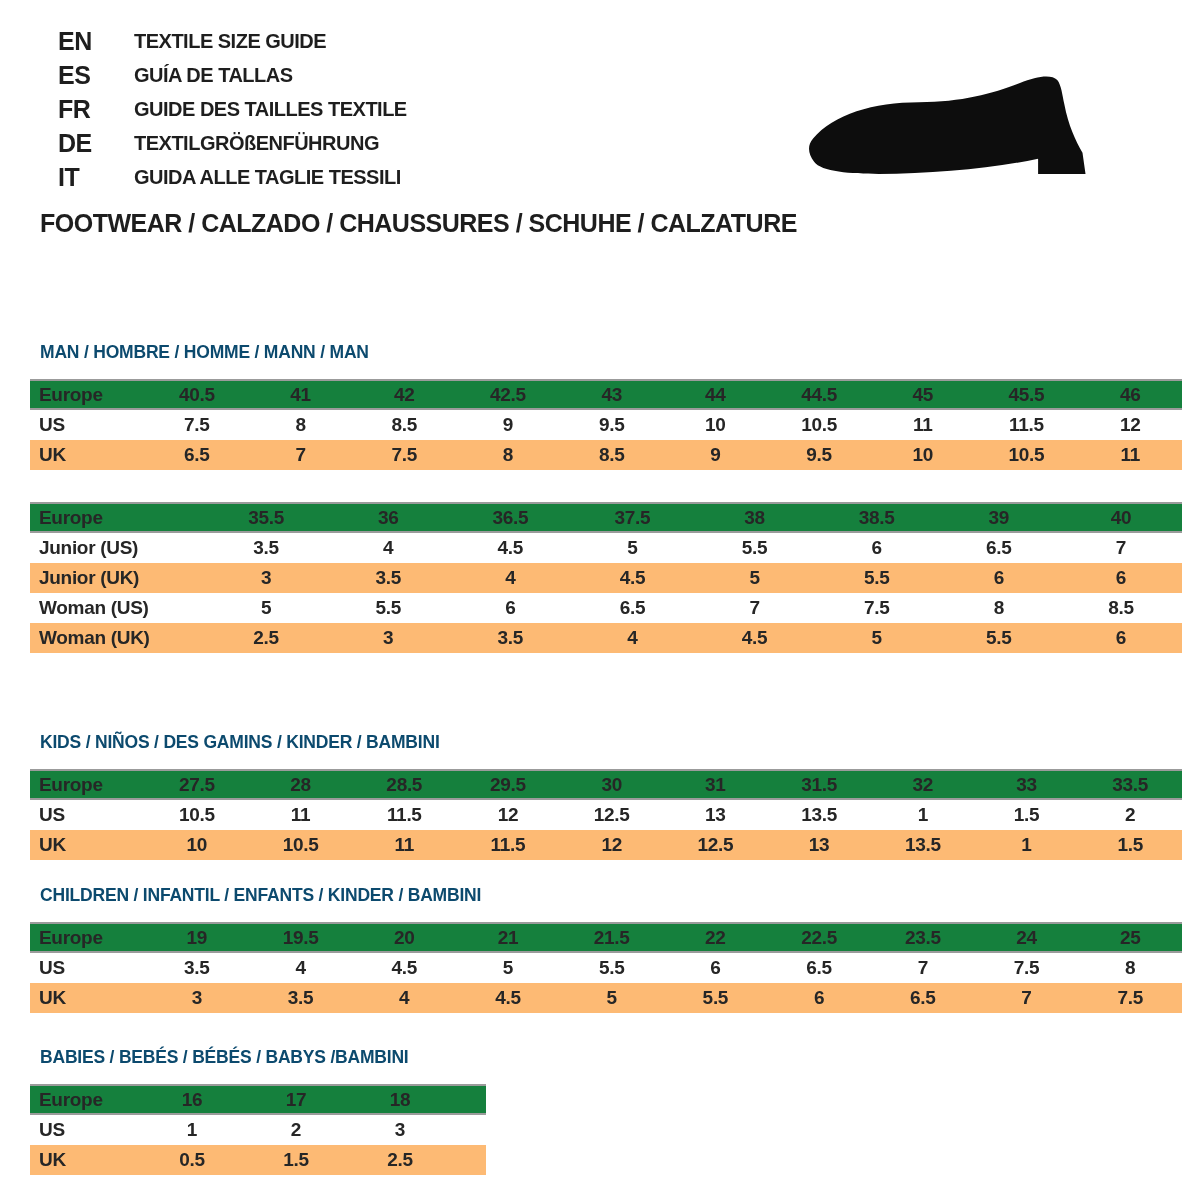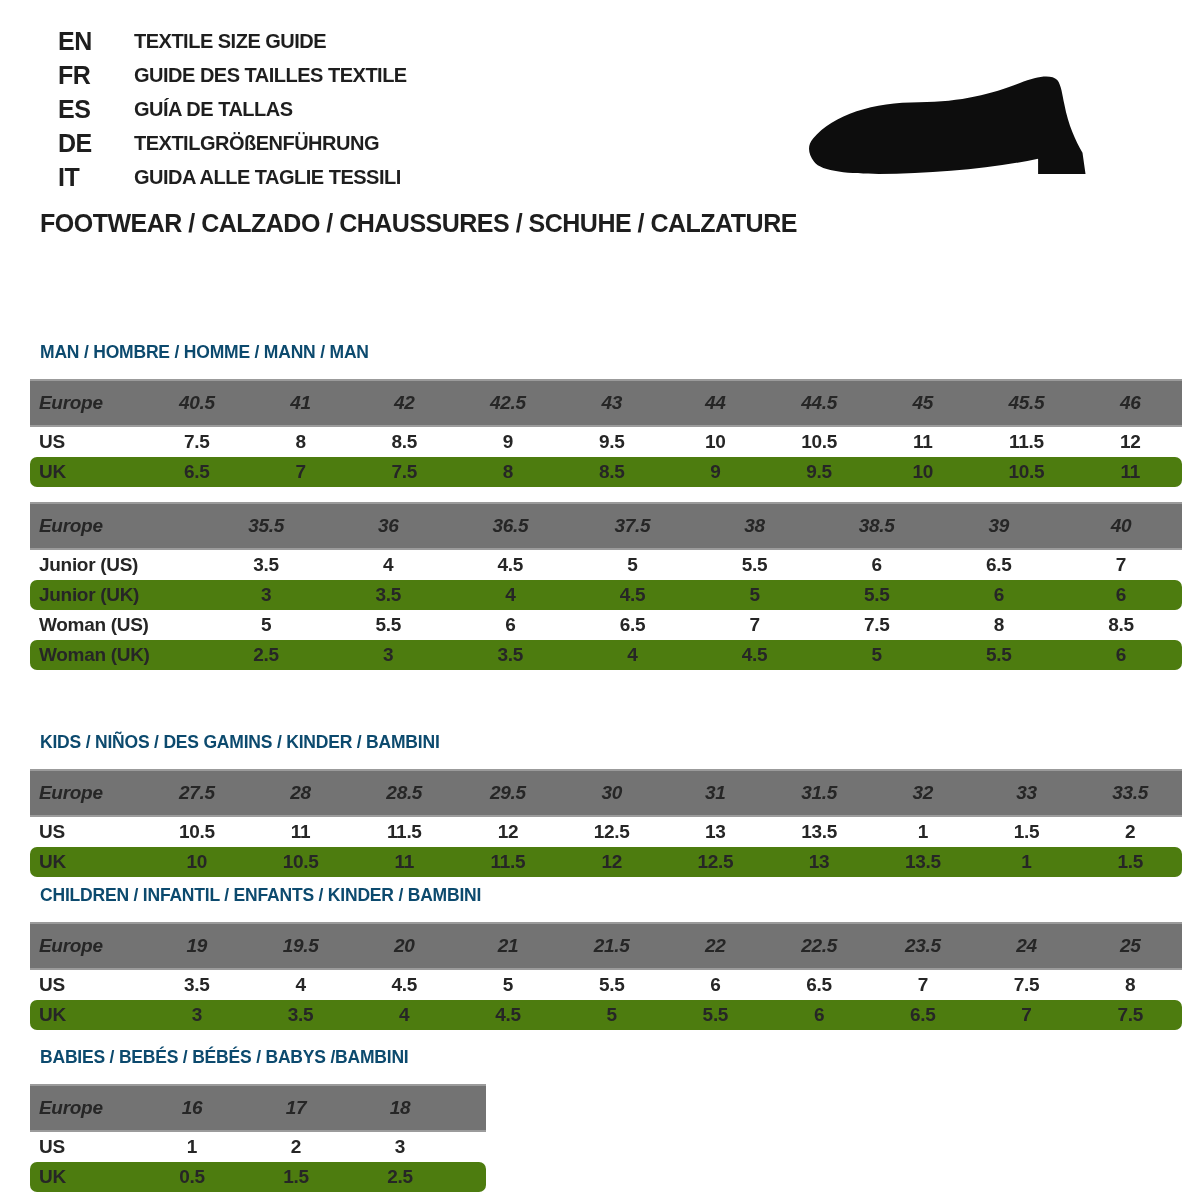--- a/index.html
+++ b/index.html
@@ -50,50 +50,49 @@
   .size-table { width: 1152px; }
   .sec-babies .size-table { width: 456px; }
 
   .t-row {
     display: flex; align-items: center;
     height: 30px;
     font-size: 19px; font-weight: 700; letter-spacing: -0.3px;
     background: #ffffff; color: #262626;
   }
   .t-row.head {
-    height: 48px;
-    background: #737373;
+    height: 31px;
+    background: #15803d;
     border-top: 2px solid #9b9b9b;
     border-bottom: 2px solid #9b9b9b;
-    font-style: italic;
-  }
-  .t-row.zebra { background: #4d7c0f; border-radius: 7px; }
+  }
+  .t-row.zebra { background: #fdba74; }
 
   .cell { overflow: hidden; }
   .cell.label { width: 115px; flex: 0 0 115px; padding-left: 9px; text-align: left; }
   .sec-junior-woman .cell.label { width: 175px; flex: 0 0 175px; }
   .sec-babies .cell.label { width: 110px; flex: 0 0 110px; }
   .cell.val { flex: 1 1 0; text-align: center; }
   .sec-babies .cell.val { flex: 0 0 104px; }
 </style>
 </head>
 <body>
 
 <div class="lang-block">
   <div class="lang-row">
     <span class="lang-code">EN</span>
     <span class="lang-text">TEXTILE SIZE GUIDE</span>
   </div>
   <div class="lang-row">
+    <span class="lang-code">ES</span>
+    <span class="lang-text">GUÍA DE TALLAS</span>
+  </div>
+  <div class="lang-row">
     <span class="lang-code">FR</span>
     <span class="lang-text">GUIDE DES TAILLES TEXTILE</span>
-  </div>
-  <div class="lang-row">
-    <span class="lang-code">ES</span>
-    <span class="lang-text">GUÍA DE TALLAS</span>
   </div>
   <div class="lang-row">
     <span class="lang-code">DE</span>
     <span class="lang-text">TEXTILGRÖßENFÜHRUNG</span>
   </div>
   <div class="lang-row">
     <span class="lang-code">IT</span>
     <span class="lang-text">GUIDA ALLE TAGLIE TESSILI</span>
   </div>
 </div>

